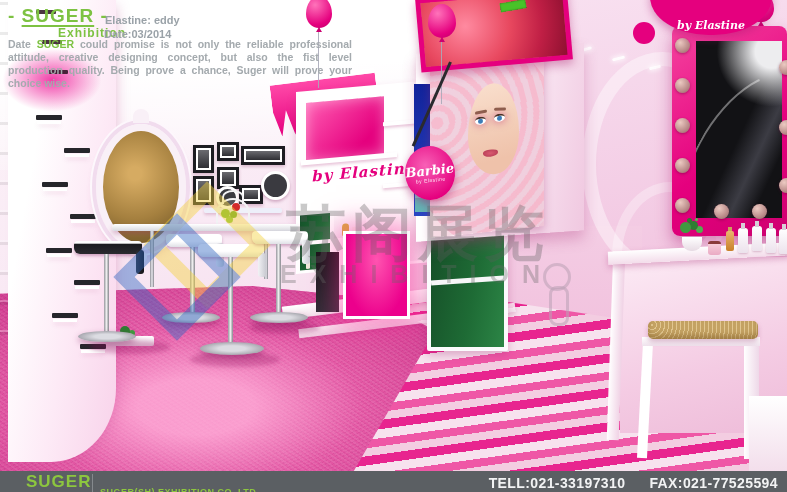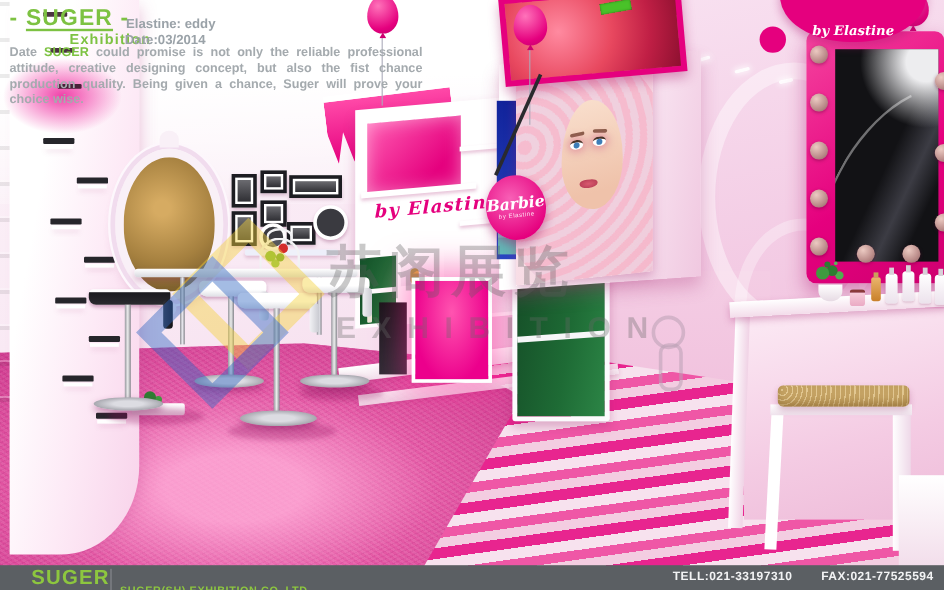--- a/index.html
+++ b/index.html
@@ -225,33 +225,33 @@
   .header-meta{position:absolute;left:97px;top:9px;font-size:11px;font-weight:bold;color:#9aa2a8;}
   .header-date{position:absolute;left:96px;top:23px;font-size:11px;font-weight:bold;color:#9aa2a8;}
   .header-desc{position:absolute;left:0;top:33px;width:344px;font-size:10.5px;font-weight:bold;
      color:#a4aaae;line-height:1.25;text-align:justify;}
   .desc-brand{color:#7dc242;}
 
   .watermark{left:128px;top:200px;width:540px;height:105px;z-index:40;opacity:.55;pointer-events:none;}
   .wm-d{position:absolute;width:60px;height:60px;transform:rotate(45deg);}
   .wm-d1{left:34px;top:0px;border:15px solid rgba(244,210,60,.8);}
   .wm-d2{left:4px;top:32px;border:15px solid rgba(47,102,194,.8);}
-  .wm-cn{position:absolute;left:144px;top:4px;font-size:46px;font-weight:bold;letter-spacing:6px;
-     color:rgba(92,92,92,.6);font-family:Liberation Serif, serif;line-height:1;}
+  .wm-cn{position:absolute;left:158px;top:4px;font-size:60px;font-weight:bold;letter-spacing:6px;
+     color:rgba(92,92,92,.6);font-family:Liberation Sans, sans-serif;line-height:1;}
   .wm-en{position:absolute;left:152px;top:60px;font-size:25px;font-weight:bold;letter-spacing:13px;
      color:rgba(104,104,104,.62);}
 
   .footer{left:0;bottom:0;width:787px;height:21px;background:#5b5f63;z-index:60;overflow:hidden;}
   .footer-logo{position:absolute;left:26px;top:1px;color:#8dc63f;font-size:17px;font-weight:bold;letter-spacing:1px;}
   .footer-div{position:absolute;left:92px;top:3px;width:1px;height:30px;background:#85898d;}
   .company-cn{position:absolute;left:100px;top:3px;color:#8dc63f;font-size:11px;font-weight:bold;
      font-family:"DejaVu Sans",sans-serif;}
   .company-en{position:absolute;left:100px;top:16px;color:#8dc63f;font-size:9px;font-weight:bold;letter-spacing:.5px;}
   .footer-right{position:absolute;right:9px;top:4px;display:flex;gap:24px;color:#f2f3f4;
-     font-size:10px;font-weight:bold;letter-spacing:.4px;}
+     font-size:14px;font-weight:bold;letter-spacing:.4px;}
 </style>
 </head>
 <body>
 
 <div class="stage">
 
   <div class="p ceiling"></div>
   <div class="p right-wall"></div>
   <div class="p mid-wall"></div>
   <div class="p ring ring1"></div>
@@ -431,21 +431,21 @@
     <div class="wm-d wm-d2"></div>
     <div class="wm-cn">苏阁展览</div>
     <div class="wm-en">EXHIBITION</div>
   </div>
 
   <div class="p header">
     <div class="hl header-logo"><span>-</span> <span class="ul">SUGER</span> <span>-</span></div>
     <div class="hl header-sub">Exhibition</div>
     <div class="header-meta">Elastine: eddy</div>
     <div class="header-date">Date:03/2014</div>
-    <div class="header-desc"><span>Date </span><span class="desc-brand">SUGER</span><span> could promise is not only the reliable professional attitude, creative designing concept, but also the fist chance production quality. Being given a chance, Suger will prove your choice wise.</span></div>
+    <div class="header-desc"><span>Date </span><span class="desc-brand">SUGER</span><span> could promise is not only the reliable professional attitude, creative designing concept, but also the fist level production quality. Being prove a chance, Suger will prove your choice wise.</span></div>
   </div>
 
   <div class="p footer">
     <div class="footer-logo">SUGER</div>
     <div class="footer-div"></div>
     <div class="company-en">SUGER(SH) EXHIBITION CO.,LTD</div>
     <div class="footer-right">
       <span>TELL:021-33197310</span>
       <span>FAX:021-77525594</span>
     </div>

